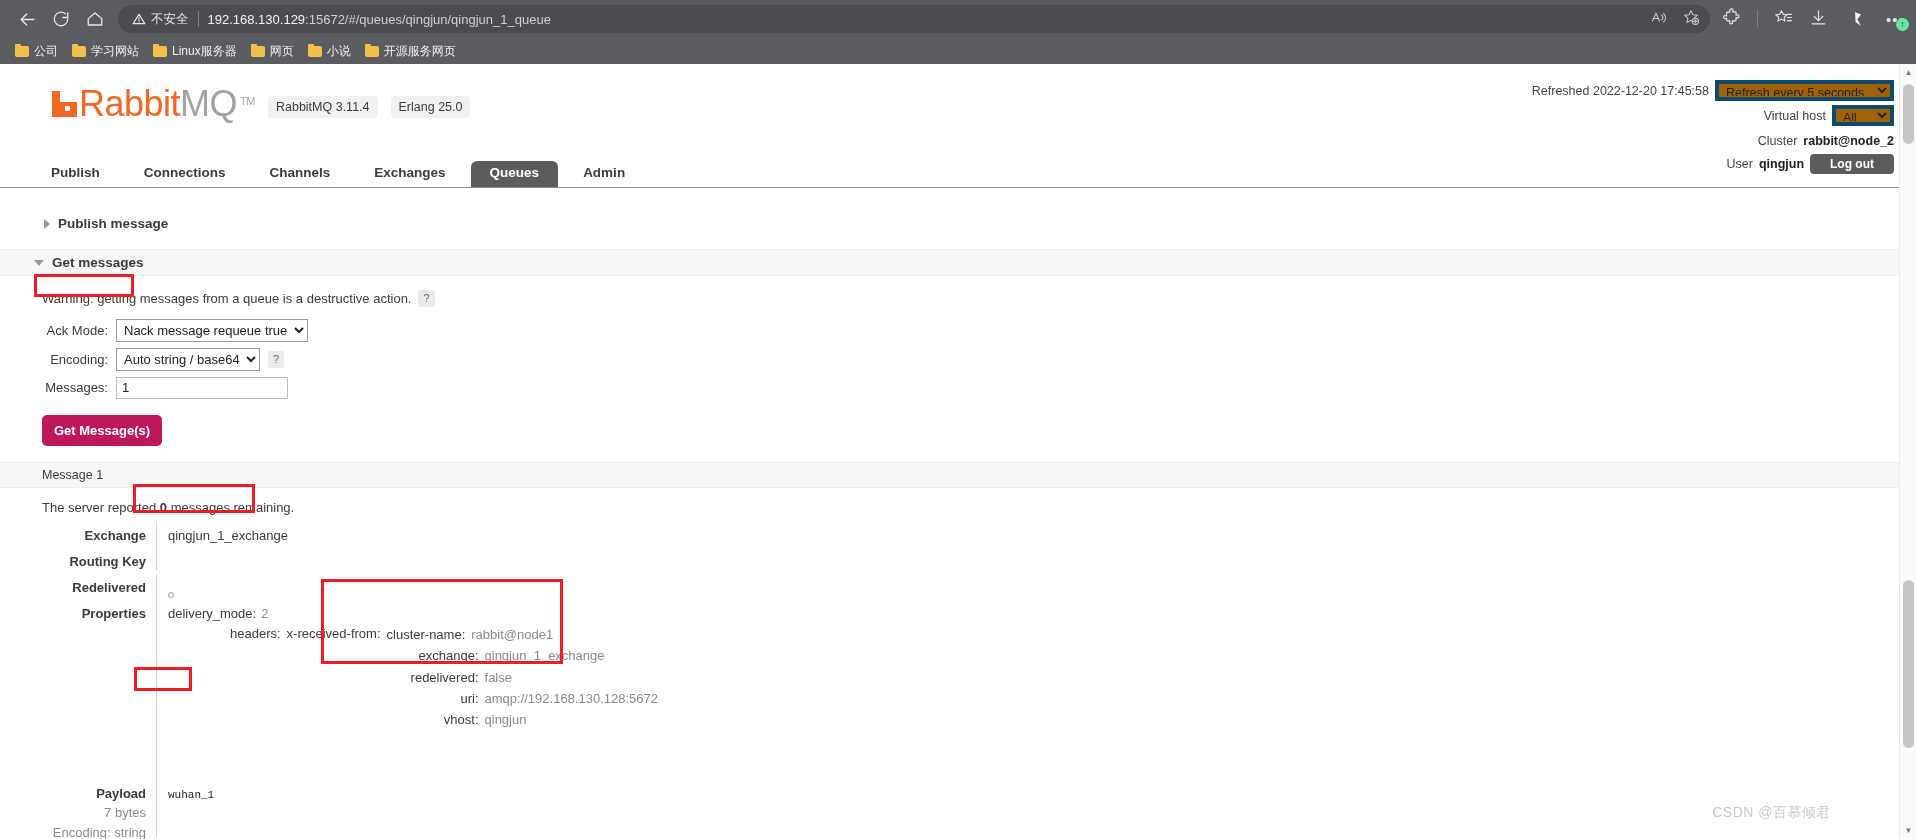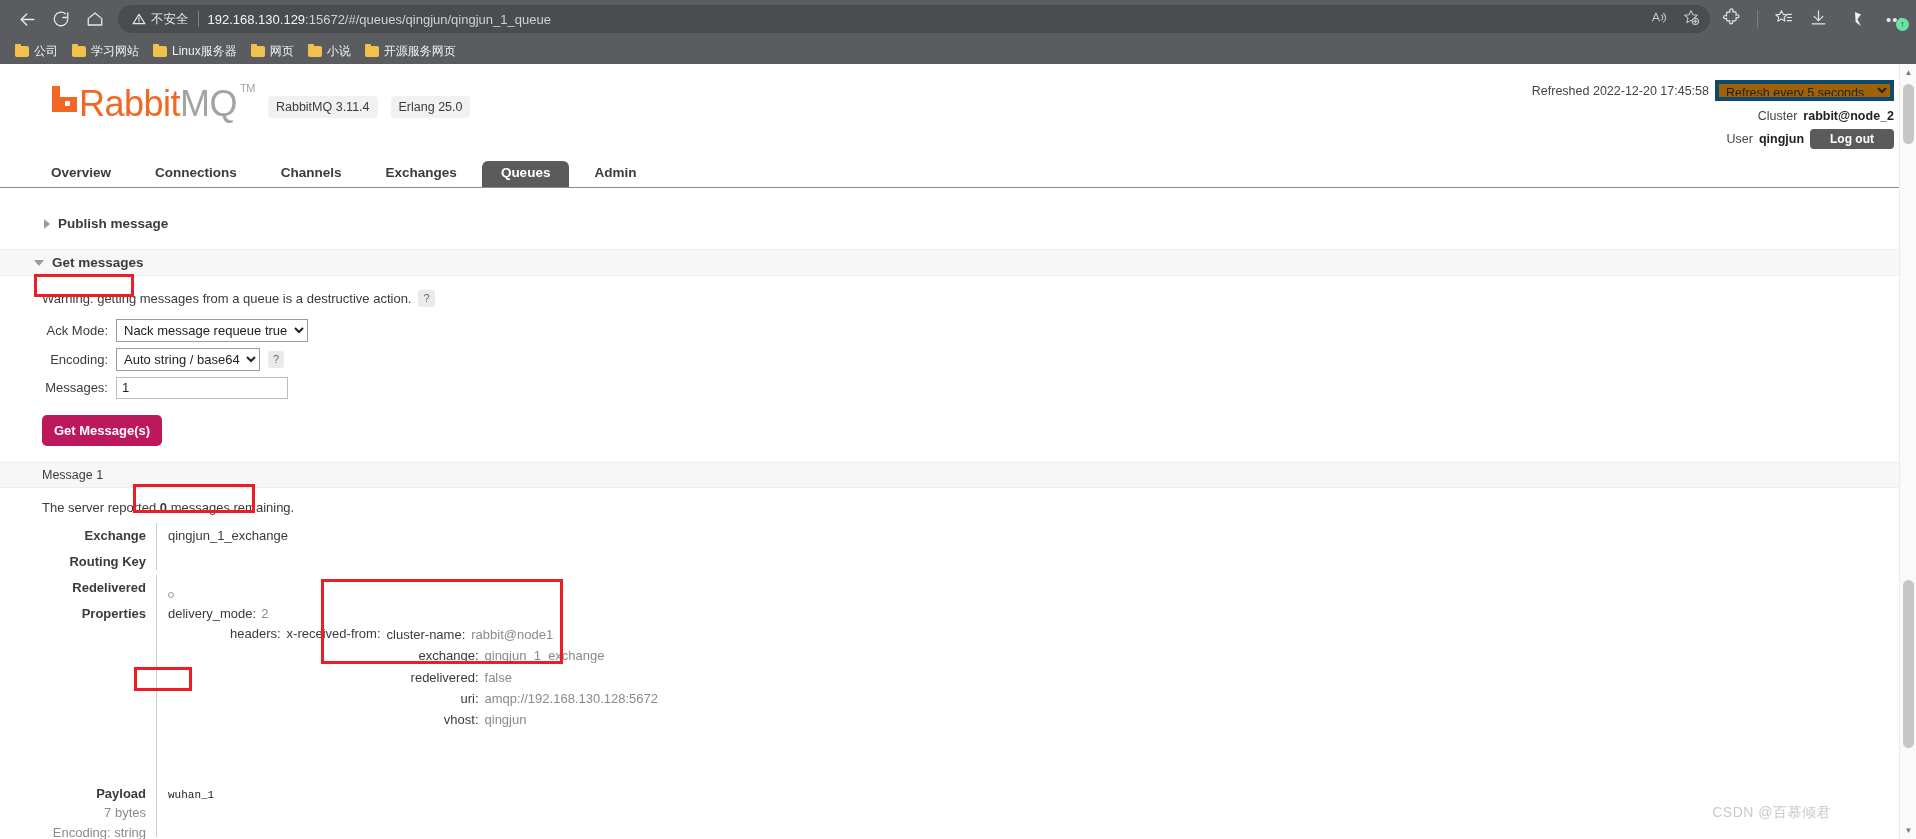--- a/index.html
+++ b/index.html
@@ -160,21 +160,21 @@
     height: 85px;
     padding: 14px 0 0 0;
     border-bottom: 0;
   }
   .logo-row {
     position: absolute;
     left: 52px; top: 22px;
     display: flex; align-items: flex-end; gap: 13px;
   }
   .logo {
-    display: flex; 
+    display: flex; align-items: center;
     font-size: 36px;
     font-weight: normal;
     letter-spacing: -0.5px;
     line-height: 1;
   }
   .logo .glyph {
     width: 25px; height: 26px;
     margin-right: 2px;
     position: relative;
     display: inline-block;
@@ -623,34 +623,38 @@
         </div>
         <div class="ver-pill">RabbitMQ 3.11.4</div>
         <div class="ver-pill">Erlang 25.0</div>
       </div>
 
       <div class="hdr-right">
         <div class="hdr-line">
           <span>Refreshed 2022-12-20 17:45:58</span>
           <select class="mini" id="sel-refresh"><option>Refresh every 5 seconds</option><option>Refresh every 30 seconds</option><option>Refresh every minute</option><option>Do not refresh</option></select>
         </div>
+        <div class="hdr-line">
+          <span>Virtual host</span>
+          <select class="mini" id="sel-vhost" style="width:62px"><option>All</option><option>/</option><option>qingjun</option></select>
+        </div>
         <div class="hdr-line tight">
           <span>Cluster</span>
           <span class="bold">rabbit@node_2</span>
         </div>
         <div class="hdr-line tight">
           <span>User</span>
           <span class="bold">qingjun</span>
           <button class="logout-btn">Log out</button>
         </div>
       </div>
     </div>
 
     <div class="mq-nav">
-      <div class="tab">Overview</div>
+      <div class="tab">Publish</div>
       <div class="tab">Connections</div>
       <div class="tab">Channels</div>
       <div class="tab">Exchanges</div>
       <div class="tab active">Queues</div>
       <div class="tab">Admin</div>
     </div>
     <div class="stub-btn"></div>
 
     <div class="content">
 

